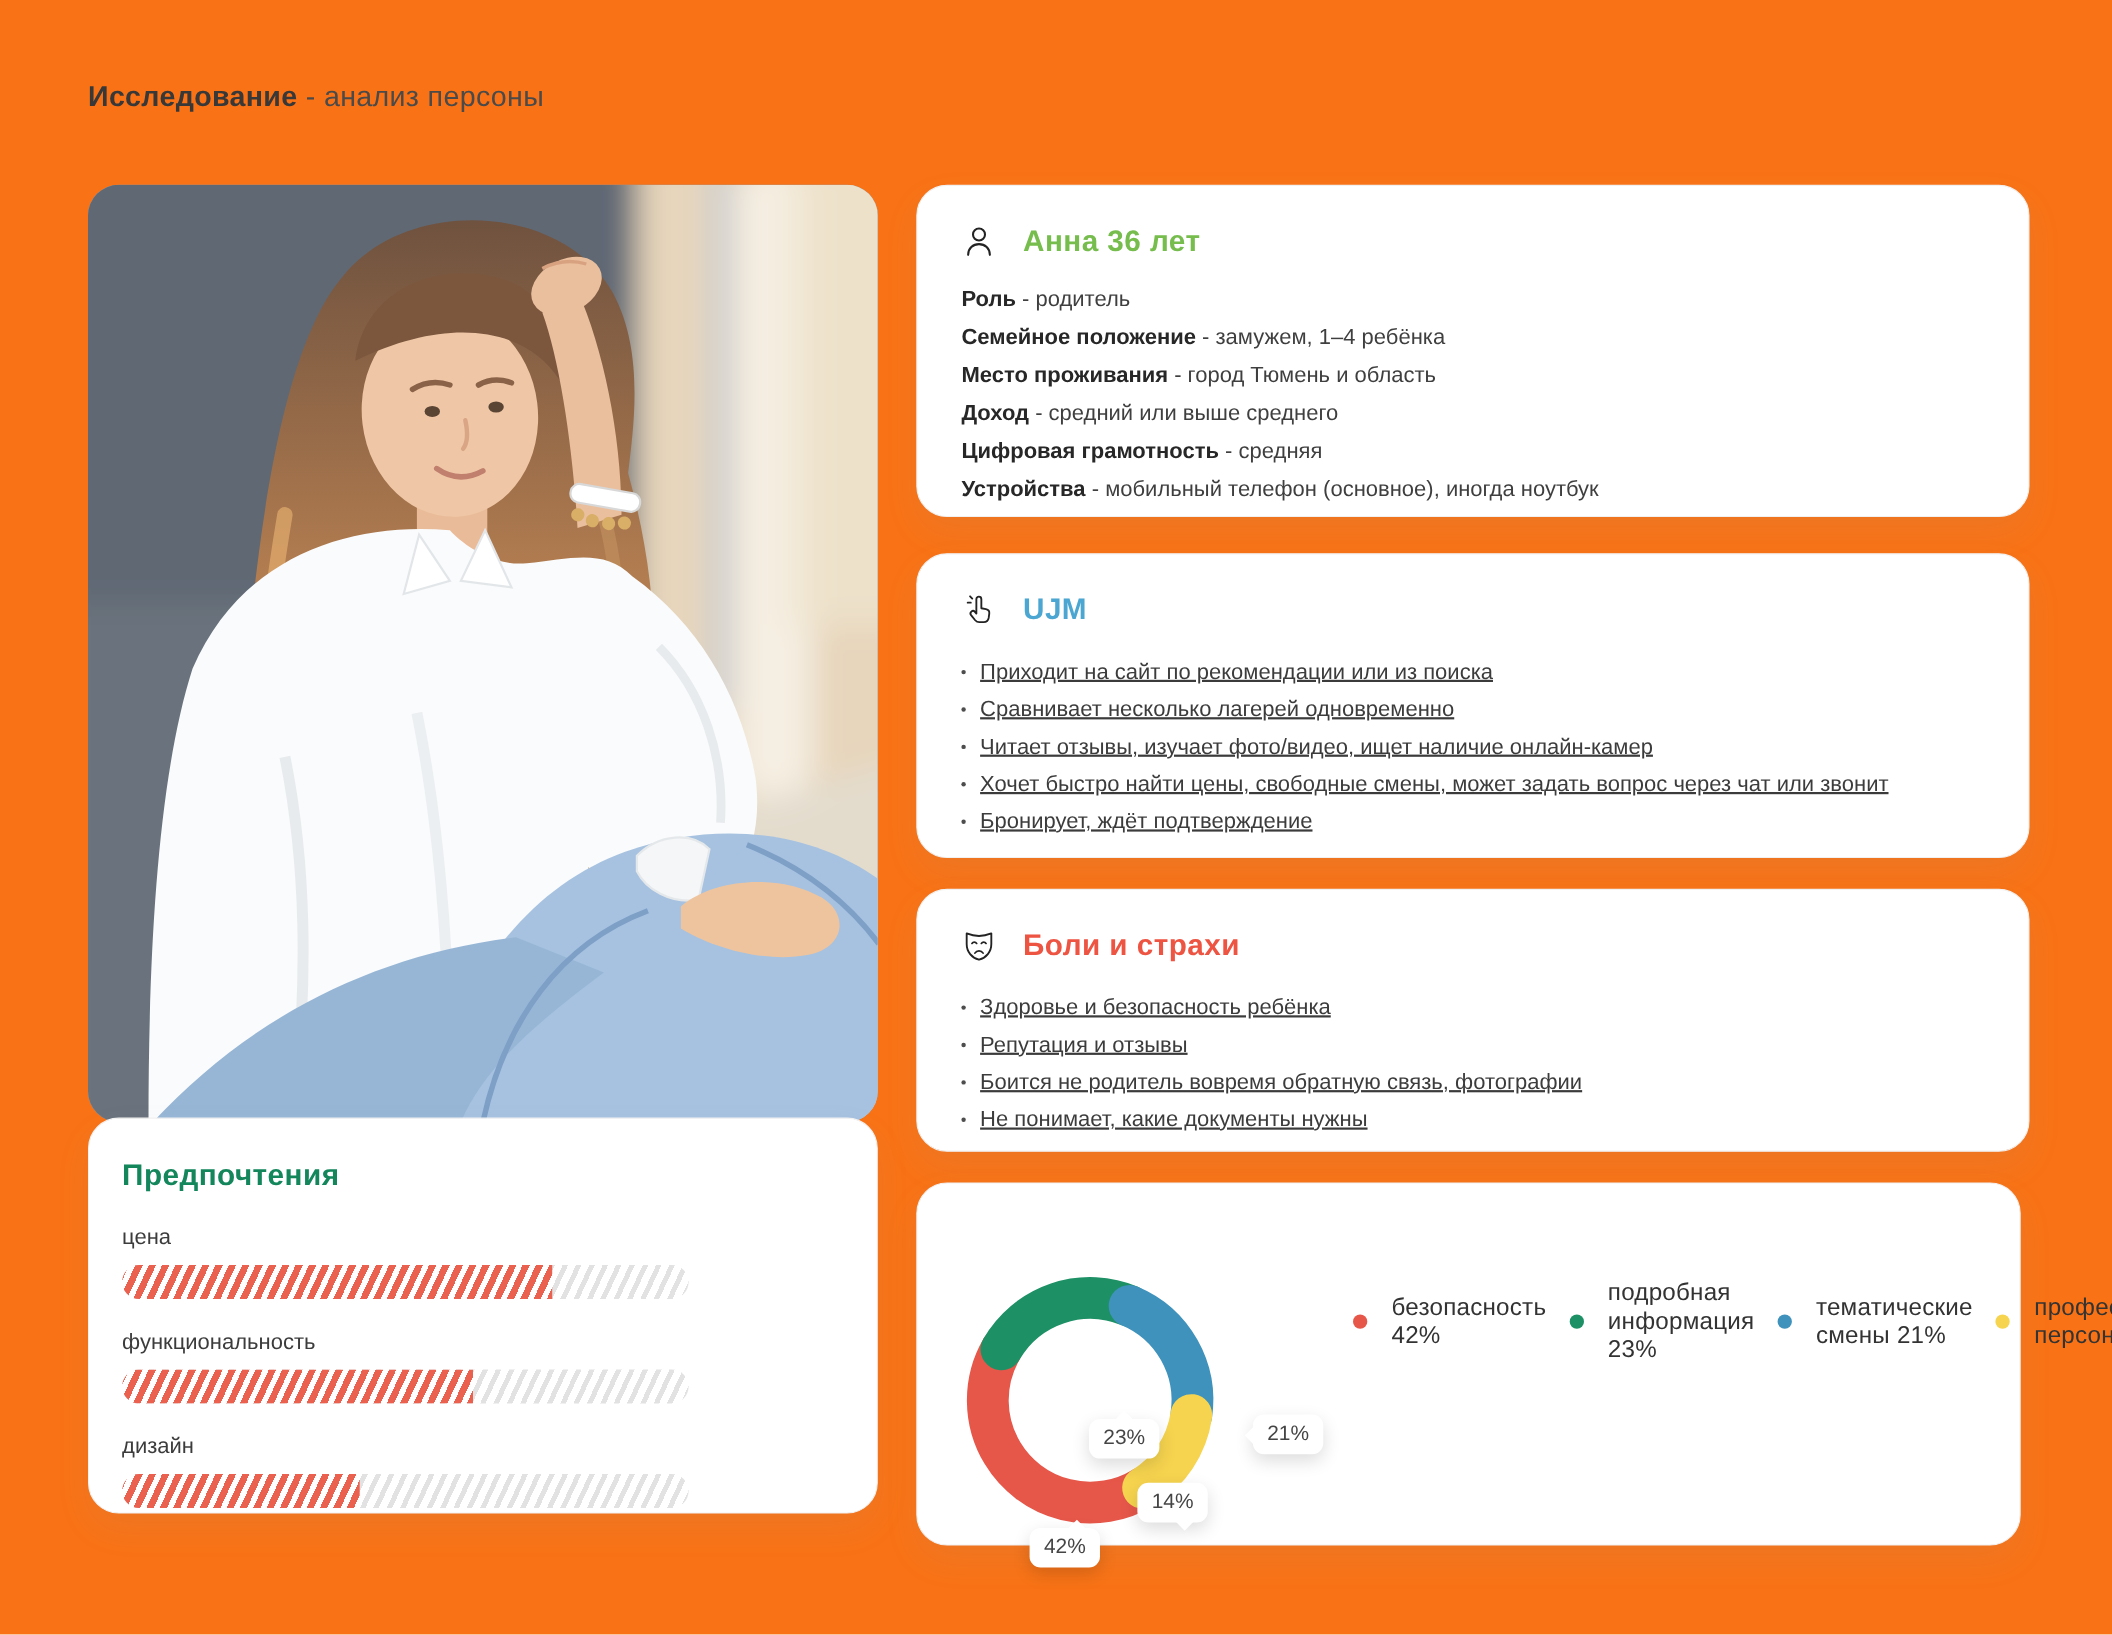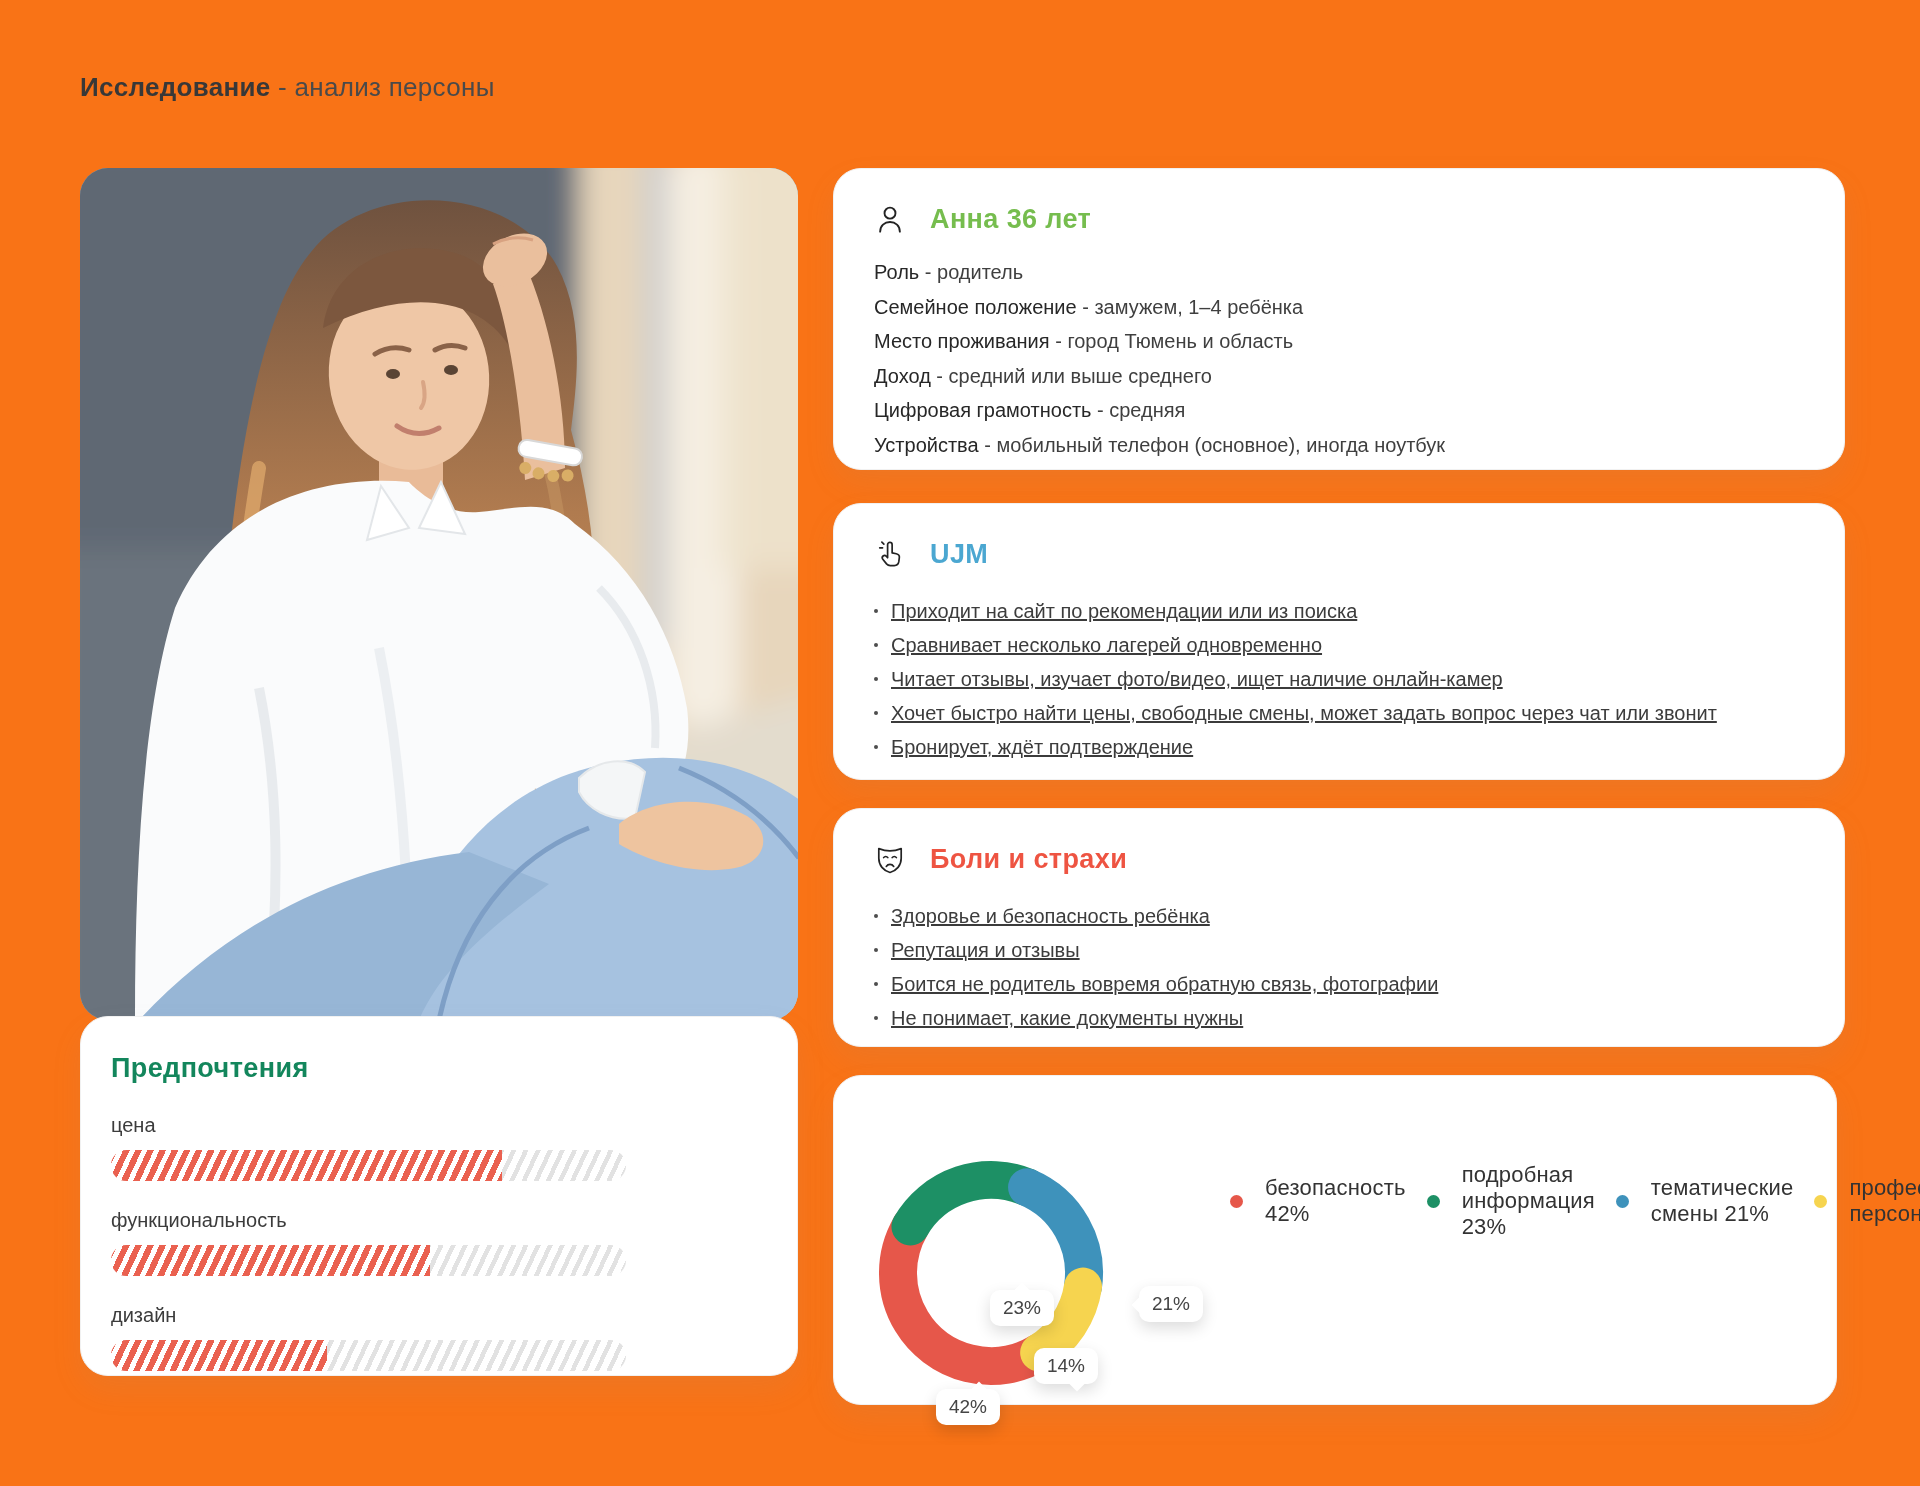--- a/index.html
+++ b/index.html
@@ -29,21 +29,21 @@
   .card-header .hicon { width:32px; height:32px; flex:0 0 auto; }
   .card-title { font-size:27px; font-weight:700; letter-spacing:.4px; }
   .t-green  { color:#76bd4e; }
   .t-blue   { color:#4ba7d1; }
   .t-red    { color:#ee5442; }
   .t-dgreen { color:#13865c; }
 
   
   .facts { margin-top:20px; }
   .fact { font-size:20px; line-height:34.5px; color:#3f3f3f; }
-  .fact-label { font-weight:400; color:#272727; }
+  .fact-label { font-weight:700; color:#272727; }
 
   
   .blist { margin-top:24px; padding-left:-2px;text-decoration:underline; }
   .li { display:flex; font-size:20px; line-height:34px; color:#3c3c3c; }
   .li-dot { width:4px; height:4px; border-radius:50%; background:#4d4d4d; margin:15px 13px 0 0; flex:0 0 auto; }
 
   
   .prefs-title { margin-bottom:30px; }
   .bar-group { margin-bottom:28px; }
   .bar-label { font-size:20px; color:#3c3c3c; margin-bottom:13px; }

